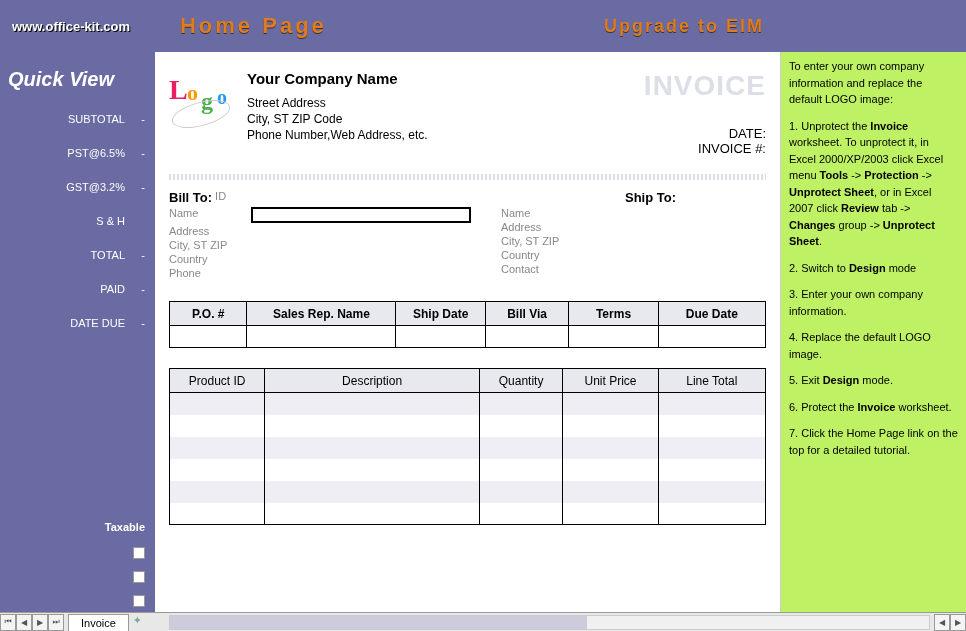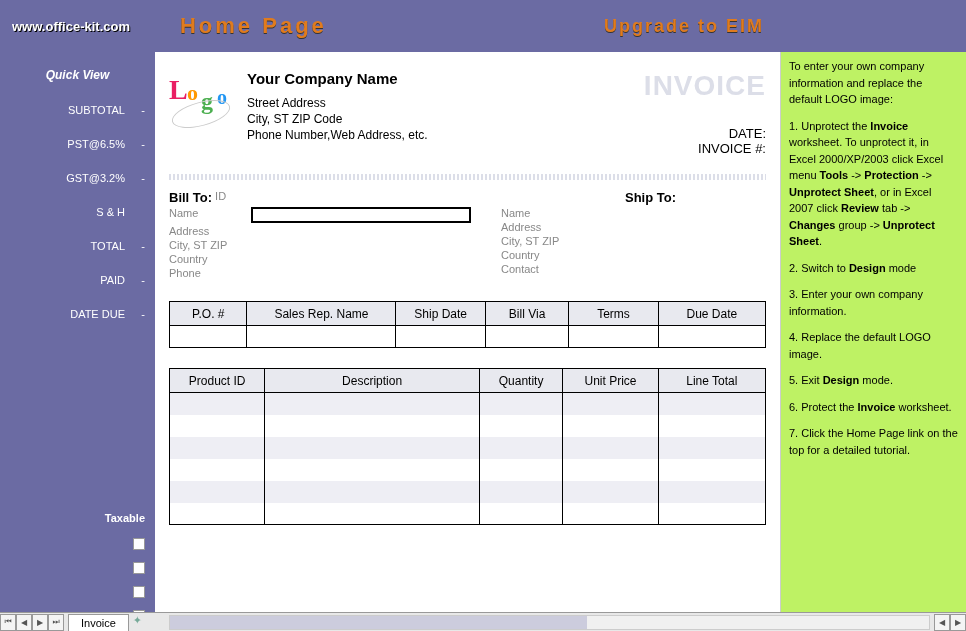--- a/index.html
+++ b/index.html
@@ -3,21 +3,21 @@
 <meta charset="utf-8">
 <style>
 * { box-sizing: border-box; margin: 0; padding: 0; }
 body { font-family: Arial, sans-serif; font-size: 12px; width: 966px; height: 631px; overflow: hidden; background: #6b6ba3; }
 .top-bar { height: 52px; display: flex; align-items: center; padding: 0 12px; }
 .url { color: #fff; font-weight: bold; text-shadow: 1px 1px 0 #000; font-size: 13px; }
 .home-link { color: #e07b1e; font-weight: bold; font-size: 22px; margin-left: 50px; letter-spacing: 3px; text-shadow: 0 1px 0 #333; font-family: Impact, sans-serif; }
 .upgrade-link { color: #e07b1e; font-weight: bold; font-size: 18px; margin-left: auto; margin-right: 190px; letter-spacing: 2px; text-shadow: 0 1px 0 #333; font-family: Impact, sans-serif; }
 .main { display: flex; height: 560px; }
 .left-panel { width: 155px; padding: 8px 8px 0 8px; color: #fff; }
-.qv-title { font-size: 12px; font-weight: bold; font-style: italic; text-align: center; margin: 8px 0 14px; }
+.qv-title { font-size: 20px; font-weight: bold; font-style: italic; text-align: left; margin: 8px 0 14px; }
 .qv-row { display: flex; justify-content: space-between; font-size: 11px; margin: 22px 2px; }
 .qv-row .lbl { text-align: right; flex: 1; }
 .qv-row .dash { width: 20px; text-align: right; }
 .taxable-label { text-align: right; font-size: 11px; font-weight: bold; margin-top: 192px; margin-right: 2px; }
 .checkboxes { margin-top: 14px; }
 .cb-row { text-align: right; margin: 9px 2px 9px 0; }
 .cb { width: 12px; height: 12px; background: #fff; border: 1px solid #999; display: inline-block; }
 .sheet { width: 625px; background: #fff; position: relative; overflow-y: auto; overflow-x: hidden; }
 .sheet-inner { padding: 18px 14px 0 14px; }
 .header-row { display: flex; }
@@ -37,21 +37,21 @@
 .addr-section { display: flex; gap: 30px; }
 .addr-col { flex: 1; }
 .addr-title { font-size: 13px; font-weight: bold; display: flex; gap: 3px; }
 .addr-title .sub { font-weight: normal; color: #888; font-size: 11px; }
 .addr-line { display: flex; font-size: 11px; color: #888; margin: 2px 0; }
 .addr-lbl { width: 78px; margin-right: 4px; }
 .addr-val { flex: 1; }
 .name-input { border: 2px solid #000; height: 16px; width: 220px; background: #fff; }
 .info-table, .items-table { width: 100%; border-collapse: collapse; margin-top: 20px; }
 .info-table th, .info-table td, .items-table th, .items-table td { border: 1px solid #000; font-size: 12px; text-align: center; }
-.info-table th { background: #e8e9ef; font-weight: normal; height: 24px; }
+.info-table th { background: #e8e9ef; font-weight: bold; height: 24px; }
 .info-table td { height: 22px; }
 .items-table th { background: #e8e9ef; font-weight: normal; height: 24px; }
 .items-table td { height: 22px; border-left: 1px solid #000; border-right: 1px solid #000; border-top: none; border-bottom: none; }
 .items-table tr:nth-child(odd) td { background: #eeeef4; }
 .items-table tr:nth-child(even) td { background: #fff; }
 .items-table tbody tr:last-child td { border-bottom: 1px solid #000; }
 .right-panel { width: 186px; background: #bef264; padding: 6px 8px; font-size: 11px; line-height: 1.5; overflow-y: auto; border-left: 1px solid #ccc; }
 .right-panel p { margin-bottom: 10px; }
 .tabs { position: absolute; bottom: 0; left: 0; width: 966px; height: 19px; background: #e8e8e8; border-top: 1px solid #999; display: flex; align-items: center; font-size: 11px; }
 .nav-btn { width: 16px; height: 17px; border: 1px solid #999; background: #f4f4f4; display: flex; align-items: center; justify-content: center; cursor: pointer; font-size: 8px; color: #555; }

